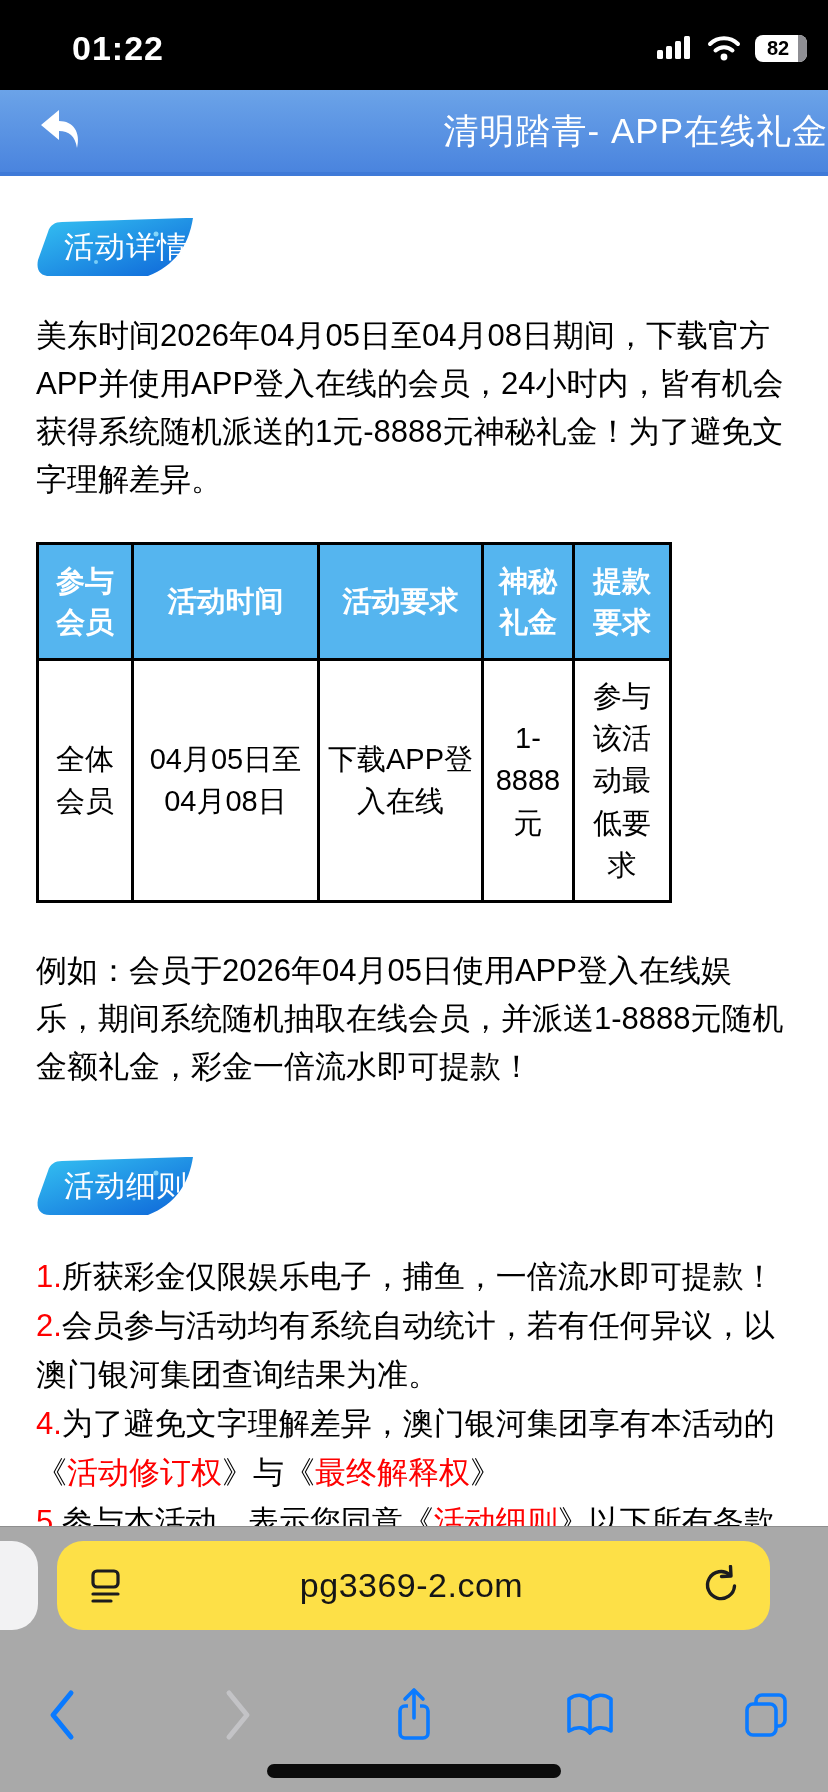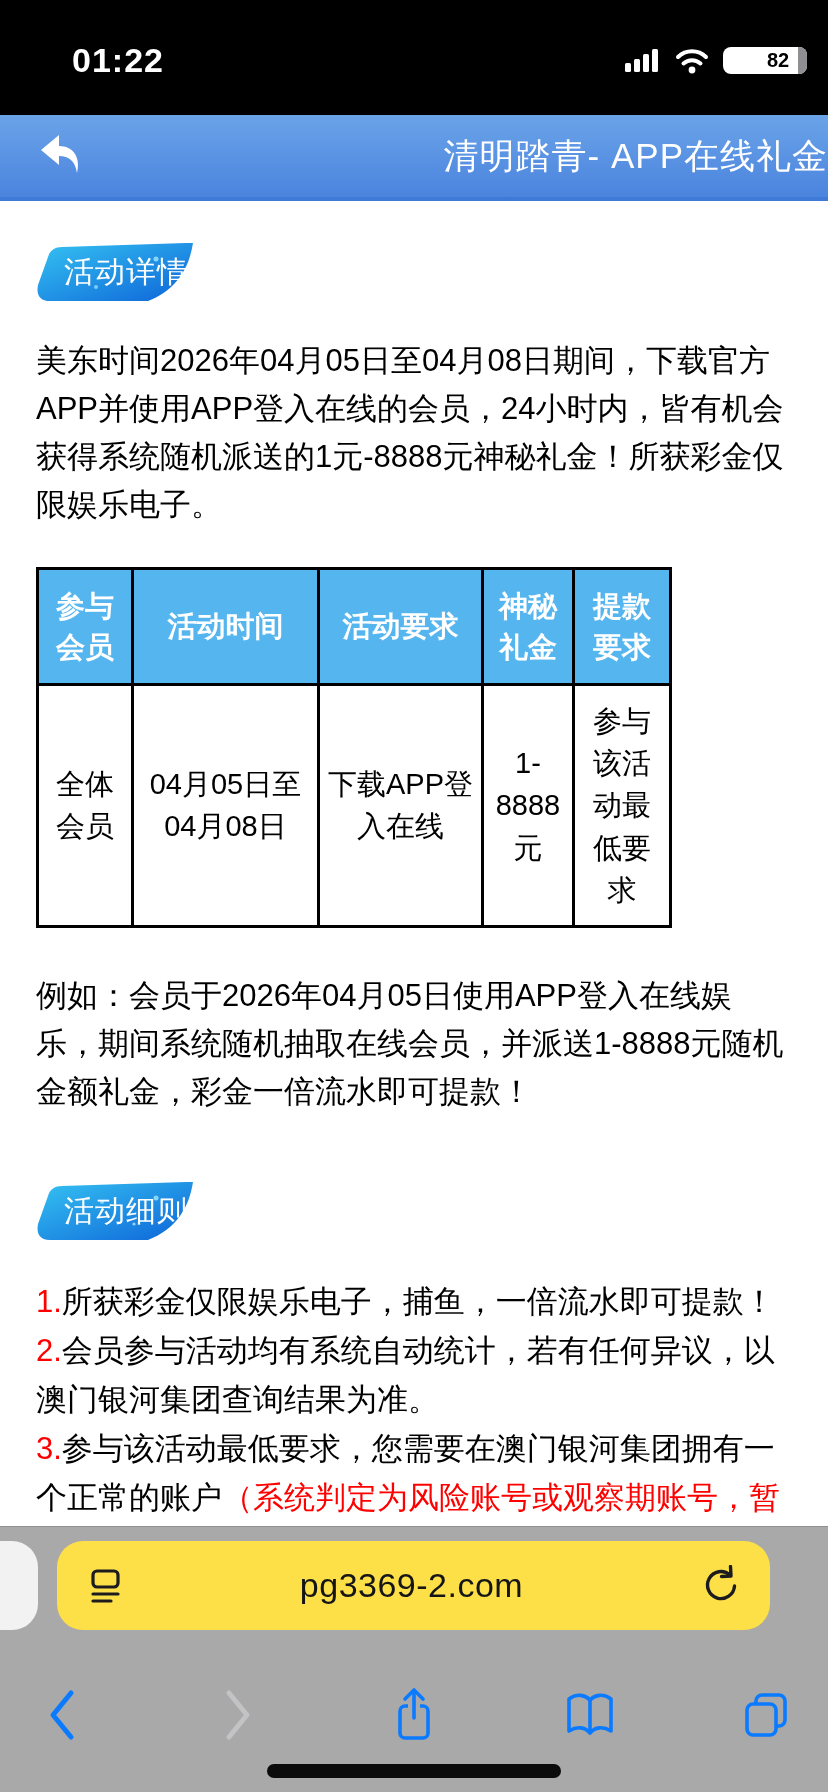--- a/index.html
+++ b/index.html
@@ -6,28 +6,28 @@
   body{
     width:828px;height:1792px;position:relative;overflow:hidden;
     background:#ffffff;
     font-family:"Liberation Sans","DejaVu Sans",sans-serif;
     -webkit-font-smoothing:antialiased;
   }
   .screen{width:828px;height:1792px;position:relative;display:flex;flex-direction:column;}
 
   
   .status-bar{
-    height:115px;background:#000;color:#fff;flex:0 0 auto;
+    height:90px;background:#000;color:#fff;flex:0 0 auto;
     display:flex;align-items:center;justify-content:space-between;
     padding:0 28px 0 72px;box-sizing:border-box;
   }
   .status-time{font-size:34px;font-weight:700;letter-spacing:1px;padding-top:6px;}
   .status-right{display:flex;align-items:center;gap:14px;padding-top:6px;}
   .battery{position:relative;width:52px;height:27px;background:#fff;border-radius:8px;
-    display:flex;align-items:center;justify-content:center;overflow:hidden;padding-left:32px;}
+    display:flex;align-items:center;justify-content:center;overflow:hidden;}
   .battery-gap{position:absolute;right:0;top:0;bottom:0;width:9px;background:#8e8e93;}
   .battery-num{position:relative;z-index:1;color:#000;font-size:20px;font-weight:700;margin-right:6px;}
   .battery-nub{width:4px;height:11px;background:#88888c;border-radius:0 3px 3px 0;margin-left:-11px;}
 
   
   .app-header{
     height:82px;flex:0 0 auto;position:relative;
     background:linear-gradient(#6ba3e8,#4a84de);
     border-bottom:4px solid #3f7ad8;
     display:flex;align-items:center;justify-content:flex-end;
@@ -133,21 +133,21 @@
           </linearGradient>
         </defs>
         <path d="M26 4 L150 0 L157 0 C153 26 140 47 112 58 L14 58 C4 58 0 52 2 42 L12 14 C14 7 19 4 26 4 Z" fill="url(#bg1)"></path>
         <circle cx="120" cy="16" r="2.5" fill="#9fe8ff" opacity="0.8"></circle>
         <circle cx="60" cy="44" r="2" fill="#9fe8ff" opacity="0.7"></circle>
         <circle cx="96" cy="30" r="1.6" fill="#c9f2ff" opacity="0.7"></circle>
       </svg>
       <span class="ribbon-label">活动详情</span>
     </div>
 
-    <p class="para">美东时间2026年04月05日至04月08日期间，下载官方APP并使用APP登入在线的会员，24小时内，皆有机会获得系统随机派送的1元-8888元神秘礼金！所获彩金仅限娱乐电子。</p>
+    <p class="para">美东时间2026年04月05日至04月08日期间，下载官方APP并使用APP登入在线的会员，24小时内，皆有机会获得系统随机派送的1元-8888元神秘礼金！为了避免文字理解差异。</p>
 
     <table class="promo">
       <colgroup>
           <col class="col1">
           <col class="col2">
           <col class="col3">
           <col class="col4">
           <col class="col5">
         </colgroup>
       <thead>
@@ -184,21 +184,20 @@
         <circle cx="120" cy="16" r="2.5" fill="#9fe8ff" opacity="0.8"></circle>
         <circle cx="66" cy="20" r="2" fill="#9fe8ff" opacity="0.7"></circle>
         <circle cx="98" cy="42" r="1.6" fill="#c9f2ff" opacity="0.7"></circle>
       </svg>
       <span class="ribbon-label">活动细则</span>
     </div>
 
     <div class="rules">
         <div class="rule"><span class="red">1.</span><span>所获彩金仅限娱乐电子，捕鱼，一倍流水即可提款！</span></div>
         <div class="rule"><span class="red">2.</span><span>会员参与活动均有系统自动统计，若有任何异议，以澳门银河集团查询结果为准。</span></div>
-        <div class="rule"><span class="red">3.</span><span>参与该活动最低要求，您需要在澳门银河集团拥有一个正常的账户</span><span class="red">（系统判定为风险账号或观察期账号，暂时不参与该活动）</span></div>
         <div class="rule"><span class="red">4.</span><span>为了避免文字理解差异，澳门银河集团享有本活动的《</span><span class="red">活动修订权</span><span>》与《</span><span class="red">最终解释权</span><span>》</span></div>
         <div class="rule"><span class="red">5.</span><span>参与本活动，表示您同意《</span><span class="red">活动细则</span><span>》以下所有条款</span></div>
       </div>
   </div>
 
   <div class="browser-chrome">
     <div class="adjacent-pill"></div>
 
     <div class="url-pill">
       <svg width="36" height="38" viewBox="0 0 36 38">

